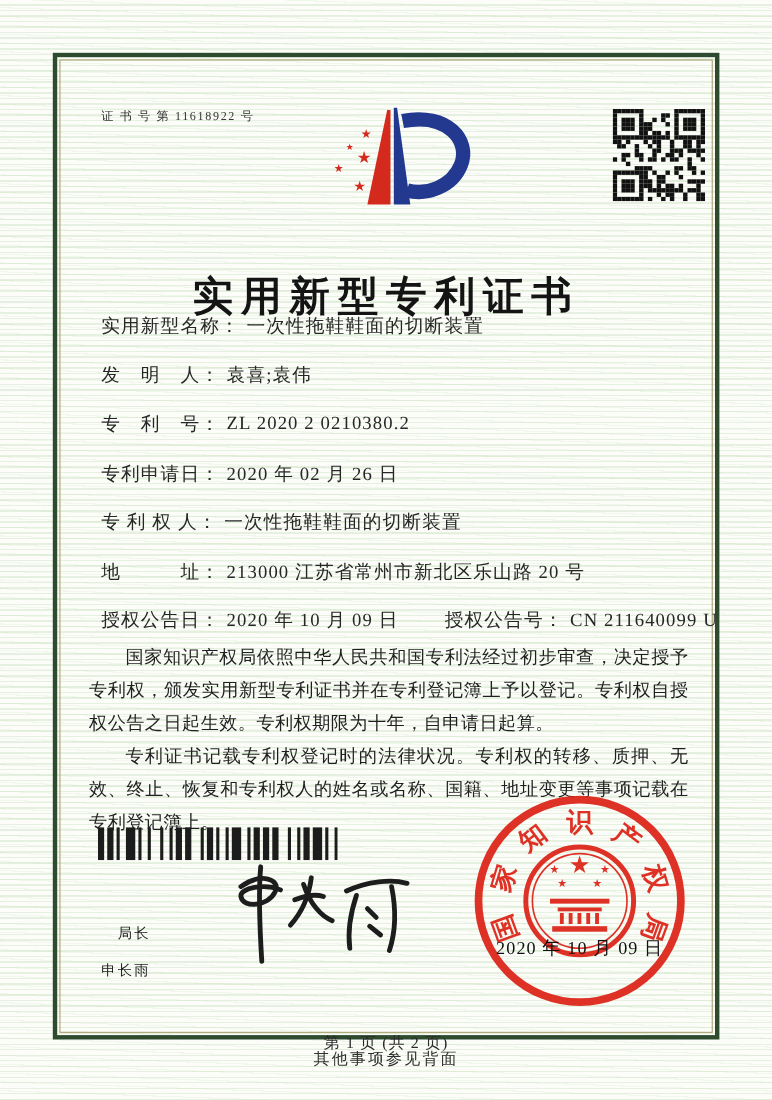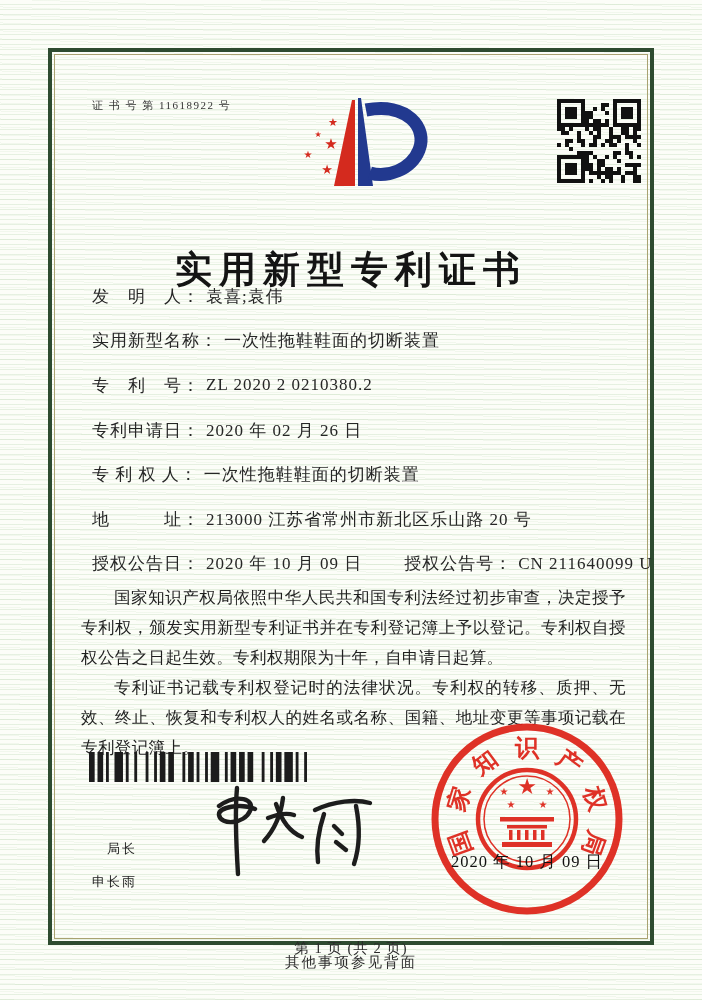--- a/index.html
+++ b/index.html
@@ -281,26 +281,26 @@
       <rect x="13" y="20" width="1" height="1" fill="#111"></rect>
       <rect x="16" y="20" width="1" height="1" fill="#111"></rect>
       <rect x="19" y="20" width="1" height="1" fill="#111"></rect>
       <rect x="20" y="20" width="1" height="1" fill="#111"></rect>
     </svg>
 
   <div class="title">实用新型专利证书</div>
 
   <div class="fields">
     <div class="field-row">
+      <span class="flabel">实用新型名称：</span>
+      <span class="fvalue">一次性拖鞋鞋面的切断装置</span>
+    </div>
+    <div class="field-row">
       <span class="flabel">发　明　人：</span>
       <span class="fvalue">袁喜;袁伟</span>
-    </div>
-    <div class="field-row">
-      <span class="flabel">实用新型名称：</span>
-      <span class="fvalue">一次性拖鞋鞋面的切断装置</span>
     </div>
     <div class="field-row">
       <span class="flabel">专　利　号：</span>
       <span class="fvalue">ZL 2020 2 0210380.2</span>
     </div>
     <div class="field-row">
       <span class="flabel">专利申请日：</span>
       <span class="fvalue">2020 年 02 月 26 日</span>
     </div>
     <div class="field-row">

